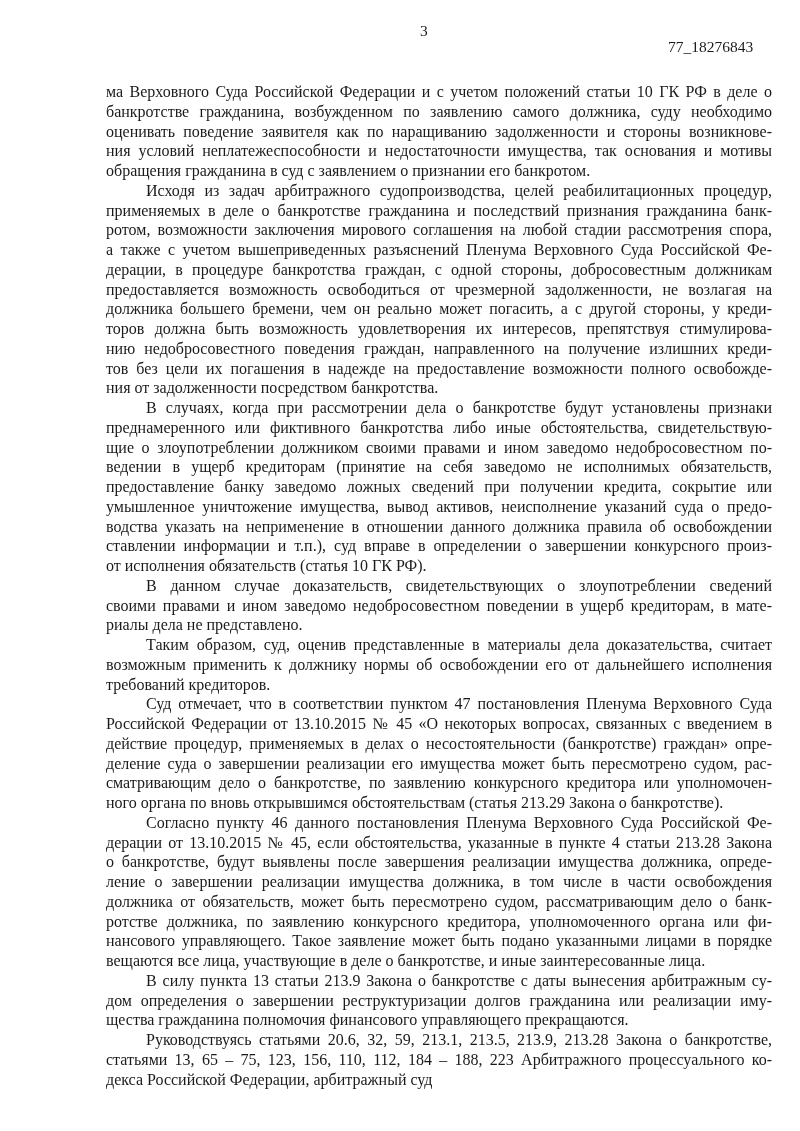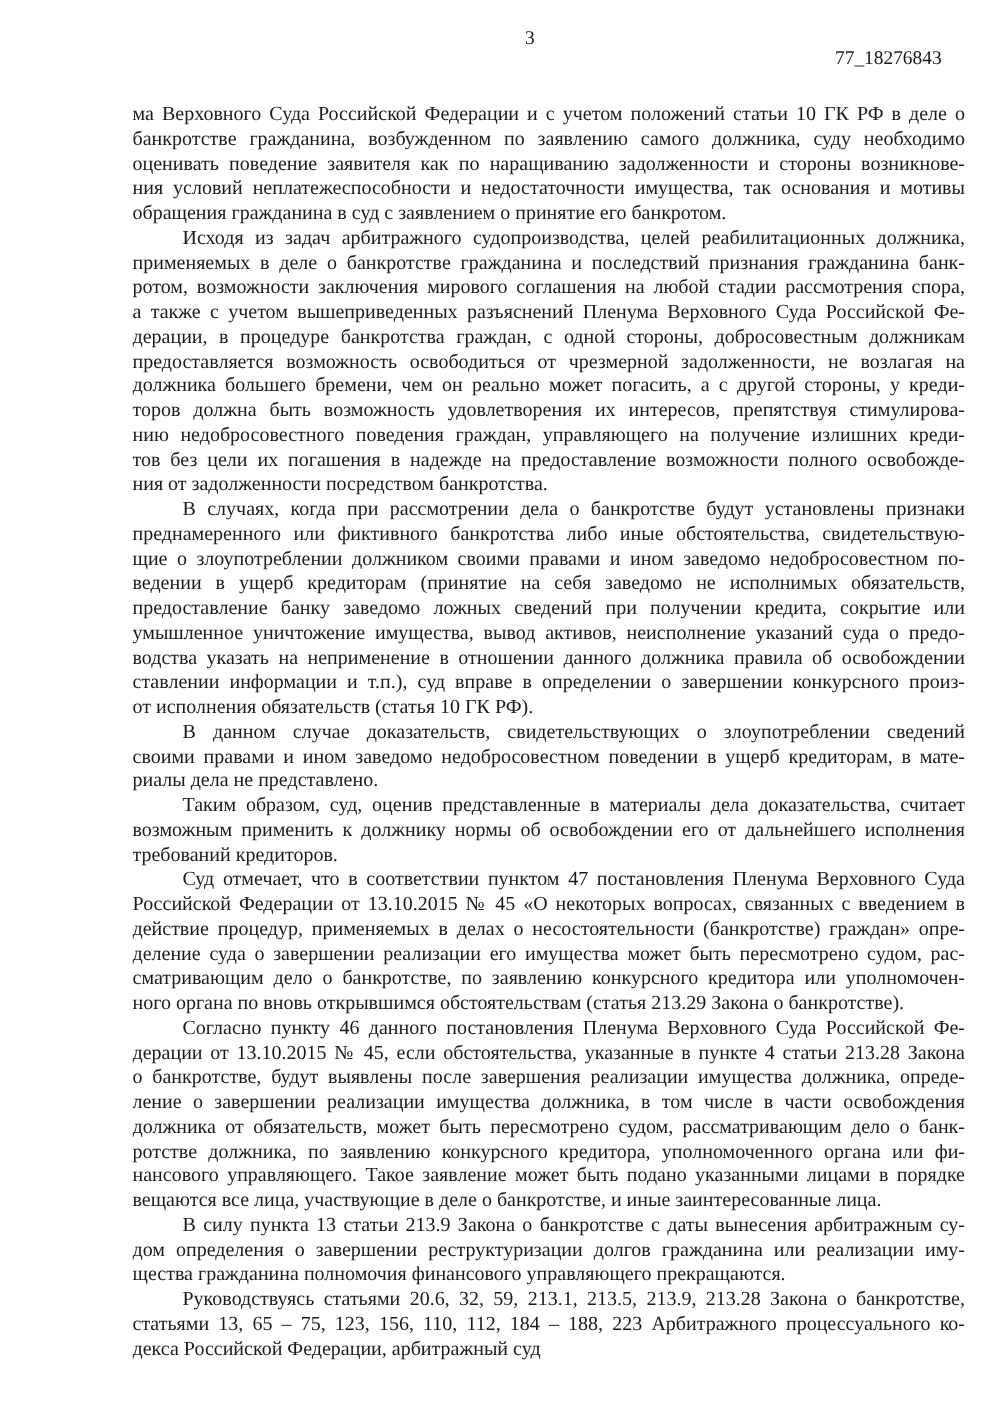--- a/index.html
+++ b/index.html
@@ -76,32 +76,32 @@
     <span class="page-number">3</span>
     <span class="doc-id">77_18276843</span>
   </div>
 
   <div class="body-text" id="body-text">
       <div class="para">
         <span class="line">ма Верховного Суда Российской Федерации и с учетом положений статьи 10 ГК РФ в деле о</span>
         <span class="line">банкротстве гражданина, возбужденном по заявлению самого должника, суду необходимо</span>
         <span class="line">оценивать поведение заявителя как по наращиванию задолженности и стороны возникнове-</span>
         <span class="line">ния условий неплатежеспособности и недостаточности имущества, так основания и мотивы</span>
-        <span class="line last">обращения гражданина в суд с заявлением о принятие его банкротом.</span>
+        <span class="line last">обращения гражданина в суд с заявлением о признании его банкротом.</span>
       </div>
       <div class="para">
-        <span class="line first-indent">Исходя из задач арбитражного судопроизводства, целей реабилитационных должника,</span>
+        <span class="line first-indent">Исходя из задач арбитражного судопроизводства, целей реабилитационных процедур,</span>
         <span class="line">применяемых в деле о банкротстве гражданина и последствий признания гражданина банк-</span>
         <span class="line">ротом, возможности заключения мирового соглашения на любой стадии рассмотрения спора,</span>
         <span class="line">а также с учетом вышеприведенных разъяснений Пленума Верховного Суда Российской Фе-</span>
         <span class="line">дерации, в процедуре банкротства граждан, с одной стороны, добросовестным должникам</span>
         <span class="line">предоставляется возможность освободиться от чрезмерной задолженности, не возлагая на</span>
         <span class="line">должника большего бремени, чем он реально может погасить, а с другой стороны, у креди-</span>
         <span class="line">торов должна быть возможность удовлетворения их интересов, препятствуя стимулирова-</span>
-        <span class="line">нию недобросовестного поведения граждан, управляющего на получение излишних креди-</span>
+        <span class="line">нию недобросовестного поведения граждан, направленного на получение излишних креди-</span>
         <span class="line">тов без цели их погашения в надежде на предоставление возможности полного освобожде-</span>
         <span class="line last">ния от задолженности посредством банкротства.</span>
       </div>
       <div class="para">
         <span class="line first-indent">В случаях, когда при рассмотрении дела о банкротстве будут установлены признаки</span>
         <span class="line">преднамеренного или фиктивного банкротства либо иные обстоятельства, свидетельствую-</span>
         <span class="line">щие о злоупотреблении должником своими правами и ином заведомо недобросовестном по-</span>
         <span class="line">ведении в ущерб кредиторам (принятие на себя заведомо не исполнимых обязательств,</span>
         <span class="line">предоставление банку заведомо ложных сведений при получении кредита, сокрытие или</span>
         <span class="line">умышленное уничтожение имущества, вывод активов, неисполнение указаний суда о предо-</span>

